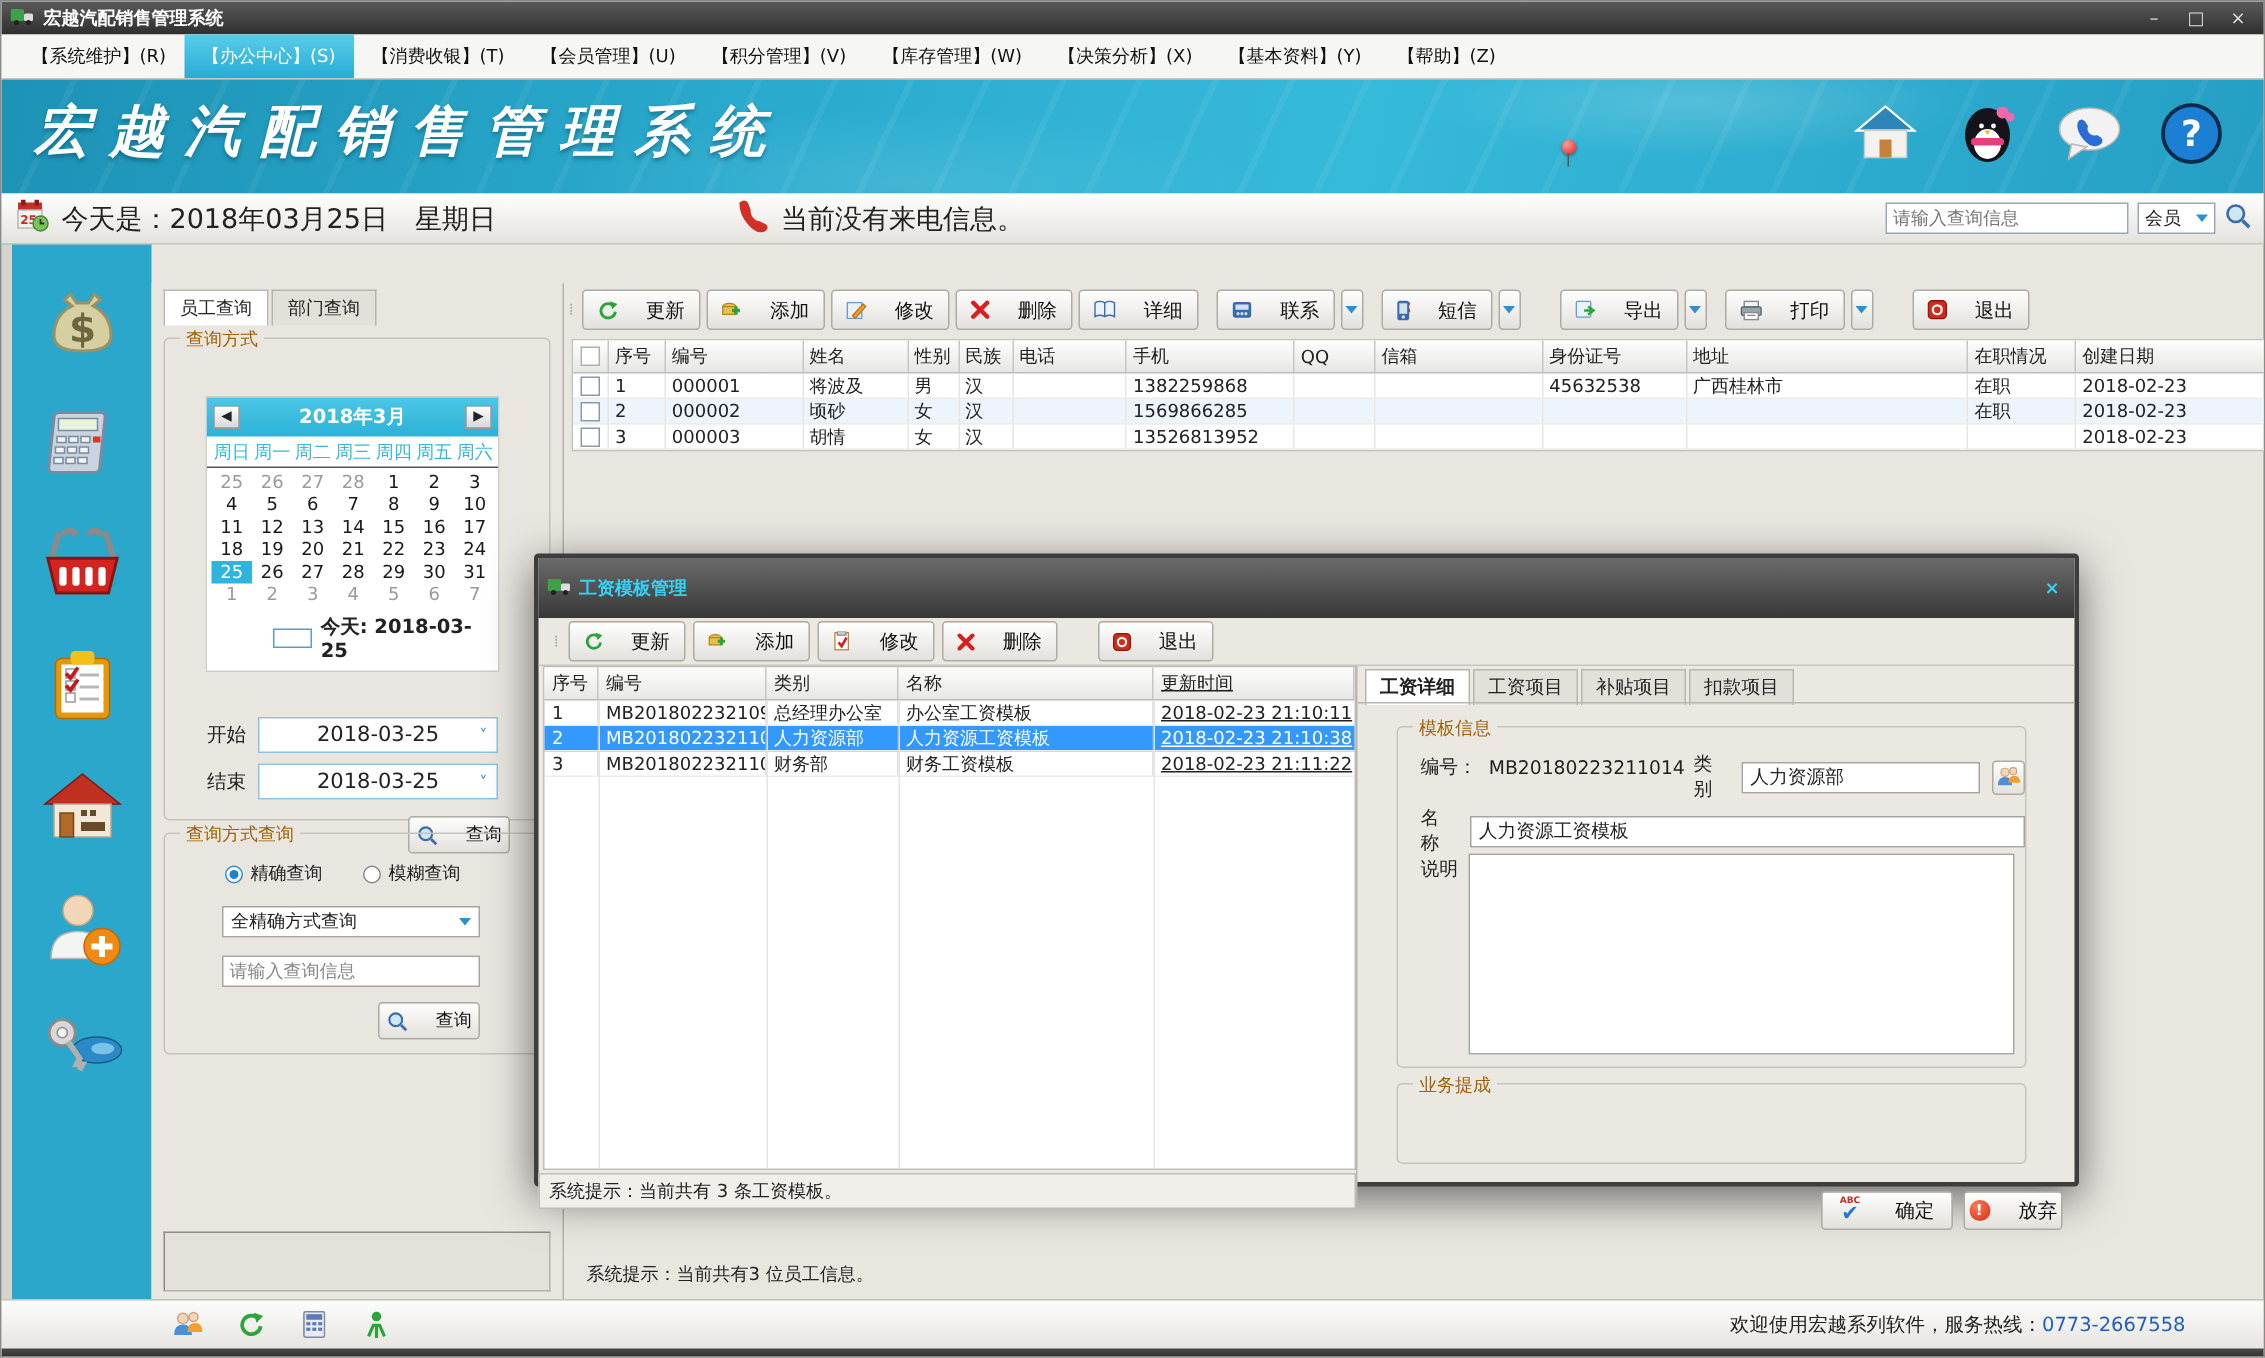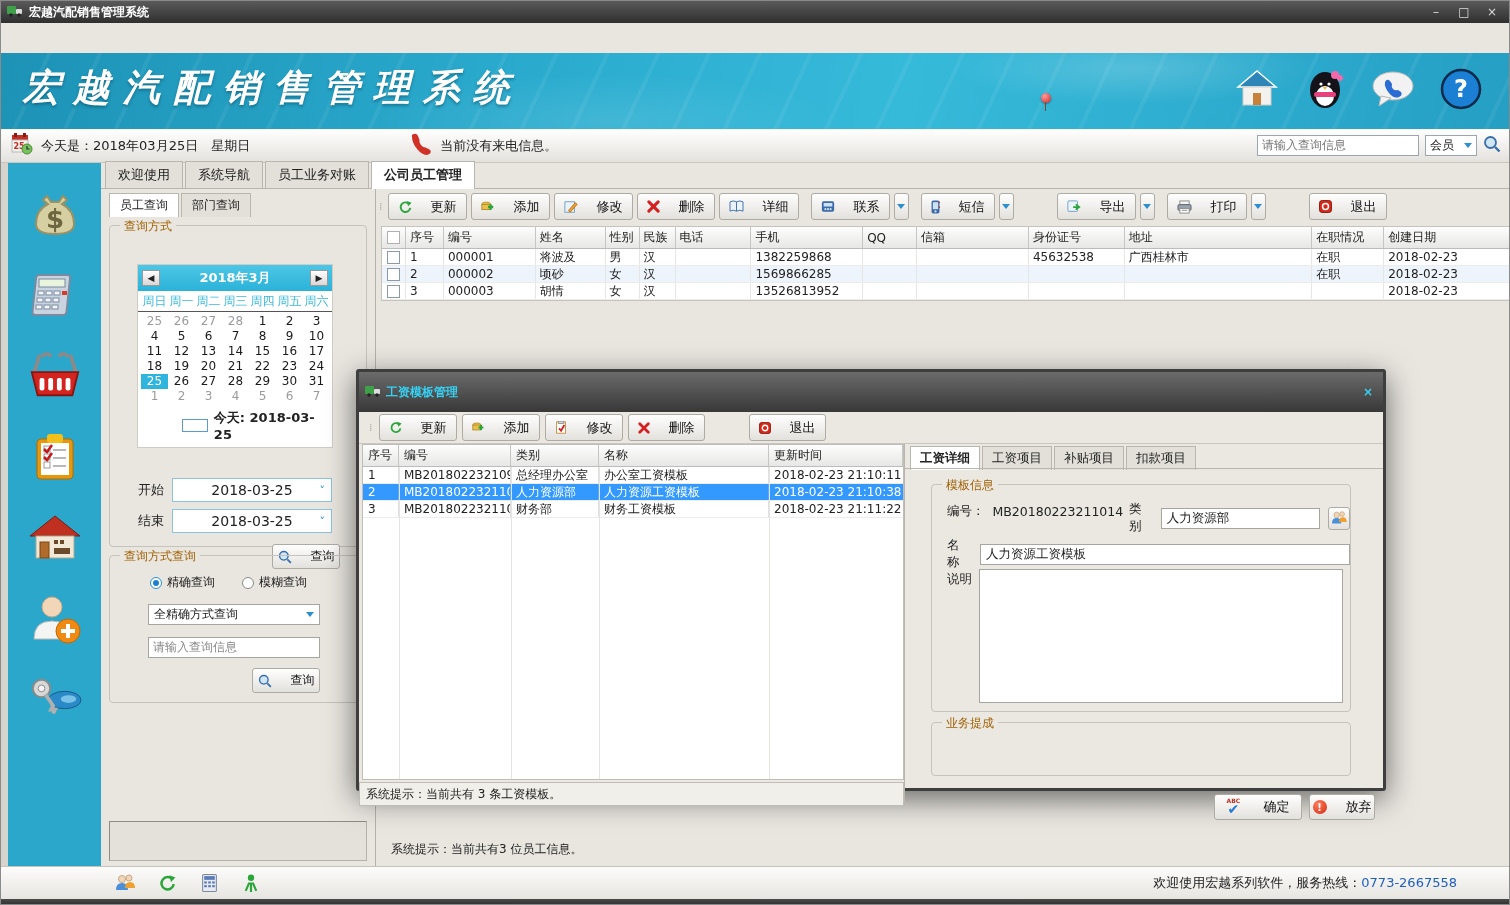--- a/index.html
+++ b/index.html
@@ -25,21 +25,21 @@
     radial-gradient(ellipse 400px 80px at 40% 90%,rgba(255,255,255,.10),transparent 60%),
     repeating-linear-gradient(115deg,transparent 0 42px,rgba(255,255,255,.06) 42px 46px);}
   .logo{position:absolute;left:22px;top:10px;font-family:"DejaVu Serif","Liberation Serif",serif;font-size:37px;font-weight:bold;font-style:italic;color:#fff;letter-spacing:13px;text-shadow:0 2px 3px rgba(0,60,80,.45);white-space:nowrap;}
   .bicons{position:absolute;right:28px;top:14px;display:flex;gap:24px;align-items:center;}
   .bico{width:44px;height:44px;display:flex;align-items:center;justify-content:center;cursor:pointer;}
   .pin{position:absolute;left:1040px;top:40px;width:10px;height:10px;border-radius:50%;background:radial-gradient(circle at 35% 30%,#ff9a9a,#d42424);box-shadow:0 1px 2px rgba(0,0,0,.4);}
   .pin:after{content:"";position:absolute;left:4px;top:9px;width:1px;height:9px;background:#7a4a2a;}
 
   
   .infobar{left:0;top:128px;width:1510px;height:34px;background:linear-gradient(#ffffff,#e4e2dd);border-bottom:1px solid #c9c6c0;display:flex;align-items:center;padding:0 10px;gap:8px;}
-  .infobar .txt{font-size:13px;color:#222;}
+  .infobar .txt{font-size:18px;color:#222;}
   .search-wrap{margin-left:auto;display:flex;align-items:center;gap:6px;}
   .sinput{width:162px;height:21px;border:1px solid #9aa7b0;background:#fff;padding:2px 4px;font-size:12px;color:#777;display:flex;align-items:center;}
   .cat{width:52px;height:21px;border:1px solid #9aa7b0;background:#fff;display:flex;align-items:center;justify-content:space-between;padding:0 4px;cursor:pointer;}
   .tri{width:0;height:0;border-left:4px solid transparent;border-right:4px solid transparent;border-top:5px solid #2c8fd0;}
 
   
   .sidebar{left:0;top:162px;width:100px;height:703px;background:#2aa7ca;border-left:7px solid #d7d4ce;display:flex;flex-direction:column;align-items:center;padding-top:24px;gap:27px;}
   .sbi{width:54px;height:54px;cursor:pointer;display:flex;align-items:center;justify-content:center;}
 
   
@@ -84,21 +84,21 @@
   .scombo{width:172px;height:21px;border:1px solid #a8a5a0;background:#fff;display:flex;align-items:center;justify-content:space-between;padding:0 5px;cursor:pointer;}
   .tinput{width:172px;height:21px;border:1px solid #a8a5a0;background:#fff;display:flex;align-items:center;padding:0 4px;color:#888;}
   .sunken{border:1px solid #b5b2ac;border-top-color:#8f8c86;border-left-color:#8f8c86;background:#e4e1db;}
 
   
   .rtoolbar{left:378px;top:190px;width:1128px;height:31px;display:flex;align-items:center;gap:4px;}
   .grip{color:#b0ada7;font-size:11px;letter-spacing:-1px;margin-right:2px;}
   .tbtn{height:27px;padding:0 9px;font-size:13px;}
   .tbtn-ar{width:15px;height:27px;padding:0;}
   .gap8{margin-left:8px;}
-  .gap20{margin-left:39px;justify-content:flex-end;}
+  .gap20{margin-left:22px;justify-content:flex-end;}
 
   .etable{left:380px;top:225px;width:1130px;background:#fff;border:1px solid #c6c3bd;}
   .erow{display:flex;height:17px;align-items:stretch;}
   .erow.hd{height:22px;background:linear-gradient(#fdfdfd,#e7e7e5);border-bottom:1px solid #bcbcbc;}
   .ecell{border-right:1px solid #e6e6e4;padding:1px 4px;overflow:hidden;white-space:nowrap;font-size:12px;display:flex;align-items:center;}
   .erow.hd .ecell{border-right:1px solid #c6c6c4;color:#222;}
   .erow.r1{background:#eef4fb;}
   .erow{border-bottom:1px solid #ececea;}
   .ck{width:13px;height:13px;border:1px solid #8a9aa8;background:#fff;margin:auto;}
   .w-ck{width:24px;}.w0{width:38px;}.w1{width:92px;}.w2{width:70px;}.w3{width:34px;}.w4{width:36px;}
@@ -121,21 +121,21 @@
   .mclose{margin-left:auto;color:#35d2f5;font-weight:bold;cursor:pointer;padding:0 4px;}
   .mtoolbar{height:32px;display:flex;align-items:center;gap:5px;padding-left:10px;border-bottom:1px solid #c9c6c0;}
   .mbody{position:relative;height:362px;}
   .mtable{position:absolute;left:3px;top:0;width:542px;bottom:26px;background:#fff;border:1px solid #c0bdb7;}
   .mrow{display:flex;height:17px;border-bottom:1px solid #ececea;}
   .mrow.hd{height:22px;background:linear-gradient(#fdfdfd,#e7e7e5);border-bottom:1px solid #bcbcbc;}
   .mcell{border-right:1px solid #e0e0de;padding:1px 5px;white-space:nowrap;overflow:hidden;font-size:12px;display:flex;align-items:center;}
   .mrow.hd .mcell{border-right:1px solid #c6c6c4;}
   .mrow.sel{background:#3399ff;color:#fff;}
   .mrow.sel .mcell{border-right-color:#55aaff;}
-  .m0{width:36px;}.m1{width:112px;}.m2{width:88px;}.m3{width:170px;}.m4{width:134px;border-right:none;}
+  .m0{width:36px;}.m1{width:112px;}.m2{width:88px;}.m3{width:170px;}.m4{width:134px;border-right:none;text-decoration:underline;}
   .vline{position:absolute;top:22px;bottom:0;width:1px;background:#e4e4e2;}
   .mstatus{position:absolute;left:0px;bottom:0;width:545px;height:24px;background:#f1efe9;border:1px solid #c0bdb7;display:flex;align-items:center;padding-left:6px;font-size:12px;}
   .mdivider{position:absolute;left:545px;top:0;bottom:0;width:1px;background:#b9b6b0;}
 
   .mtabs{position:absolute;left:551px;top:2px;display:flex;gap:2px;}
   .mtab{padding:3px 9px;border:1px solid #b9b6b0;border-bottom:none;background:#e3e0da;cursor:pointer;font-size:12.5px;}
   .mtab.active{background:#fff;font-weight:bold;}
   .mtabline{position:absolute;left:546px;right:0;top:24px;height:1px;background:#b9b6b0;}
 
   .mgroup{position:absolute;border:1px solid #c6c3bd;border-radius:4px;background:#ebe8e2;}
@@ -163,20 +163,31 @@
         </svg>
     </span>
     <span class="t">宏越汽配销售管理系统</span>
     <span class="wctl">
       <span>–</span>
       <span>□</span>
       <span>×</span>
     </span>
   </div>
 
+  <div class="abs menubar">
+    <span class="mi">【系统维护】(R)</span>
+    <span class="mi active">【办公中心】(S)</span>
+    <span class="mi">【消费收银】(T)</span>
+    <span class="mi">【会员管理】(U)</span>
+    <span class="mi">【积分管理】(V)</span>
+    <span class="mi">【库存管理】(W)</span>
+    <span class="mi">【决策分析】(X)</span>
+    <span class="mi">【基本资料】(Y)</span>
+    <span class="mi">【帮助】(Z)</span>
+  </div>
 
   <div class="abs banner">
     <div class="logo">宏越汽配销售管理系统</div>
     <div class="pin"></div>
     <div class="bicons">
       <span class="bico">
         <svg width="42" height="40" viewBox="0 0 42 40">
             <polygon points="21,2 40,18 2,18" fill="#2e86b8" stroke="#fff" stroke-width="1.5"></polygon>
             <rect x="7" y="18" width="28" height="18" fill="#f4f2ee" stroke="#cfcdc8"></rect>
             <rect x="17" y="24" width="8" height="12" fill="#c8813a"></rect>
@@ -325,26 +336,20 @@
       <svg width="56" height="48" viewBox="0 0 56 48">
           <ellipse cx="38" cy="24" rx="17" ry="9" fill="#2a8ac8" stroke="#1a5a88"></ellipse>
           <ellipse cx="42" cy="23" rx="8" ry="4" fill="#7ac2e8"></ellipse>
           <circle cx="14" cy="12" r="9" fill="#d8d8d8" stroke="#8a8a8a" stroke-width="2"></circle>
           <circle cx="14" cy="12" r="3.5" fill="#f4f4f4" stroke="#8a8a8a"></circle>
           <path d="M18 18 l8 12 l-2 4 h4 l-2 4" stroke="#b0b0b0" stroke-width="4" fill="none"></path>
         </svg>
     </span>
   </div>
 
-  <div class="abs navtabs">
-    <span class="ntab">欢迎使用</span>
-    <span class="ntab">系统导航</span>
-    <span class="ntab">员工业务对账</span>
-    <span class="ntab active">公司员工管理</span>
-  </div>
 
   <div class="abs lpanel">
     <div class="ltabs">
       <span class="ltab active">员工查询</span>
       <span class="ltab">部门查询</span>
     </div>
 
     <div class="groupbox" style="left:8px;top:36px;width:258px;height:322px;">
       <span class="gb-legend">查询方式</span>
 

